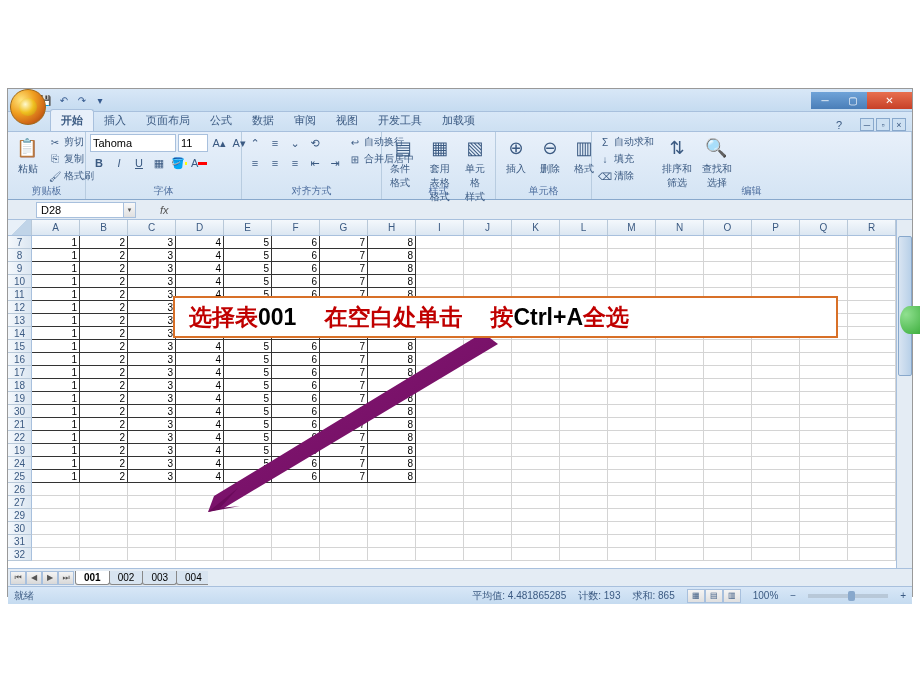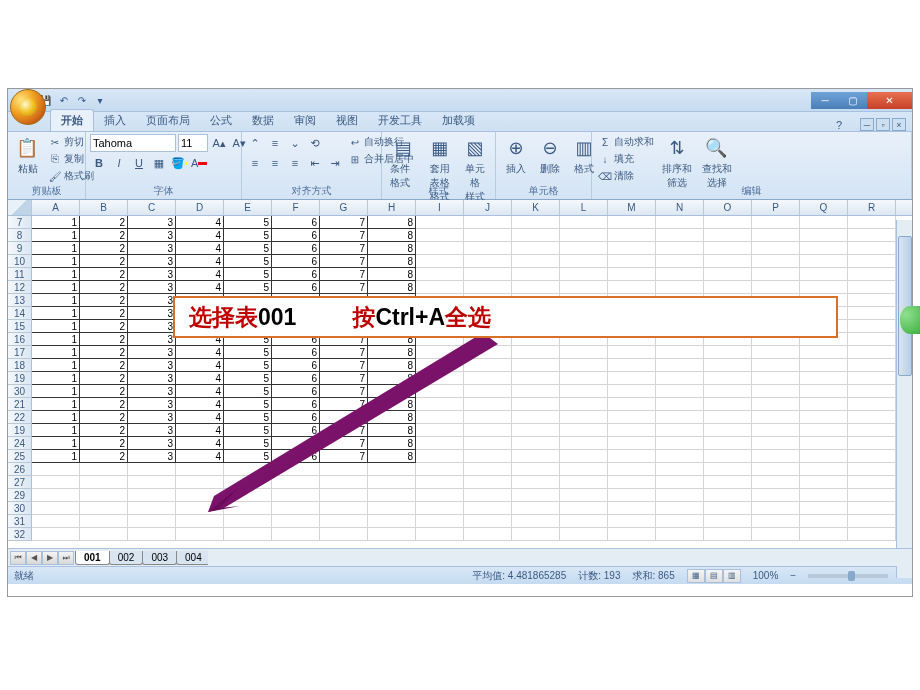--- a/index.html
+++ b/index.html
@@ -286,20 +286,26 @@
         <div class="big-btn">
             <span class="big-btn-icon">🔍</span>
             <span style="white-space:pre-line;text-align:center">查找和
 选择</span>
           </div>
       </div>
       <div class="ribbon-group-label">编辑</div>
     </div>
   </div>
 
+  <div class="formula-bar">
+    <div class="name-box">D28</div>
+    <div class="name-box-dd">▾</div>
+    <span class="fx-label">fx</span>
+    <input class="formula-input" value="" style="">
+  </div>
 
   <div class="grid-viewport">
     <div class="col-headers">
       <div class="select-all"></div>
       <div id="col-headers-inner" style="display:flex">
           <div class="col-header" style="width: 48px;">A</div>
           <div class="col-header" style="width: 48px;">B</div>
           <div class="col-header" style="width: 48px;">C</div>
           <div class="col-header" style="width: 48px;">D</div>
           <div class="col-header" style="width: 48px;">E</div>
@@ -884,20 +890,21 @@
       <span>+</span>
     </div>
   </div>
 
 </div>
 
 <div class="annotation-box">
   <span>选择表</span>
     <span class="black">001</span>
     <span class="gap"></span>
+    <span>在空白处单击</span>
     <span class="gap"></span>
     <span>按</span>
     <span class="black">Ctrl+A</span>
     <span>全选</span>
 </div>
 
 <svg class="arrow-svg" viewBox="0 0 300 190">
   <defs>
     <linearGradient id="arr" x1="0" y1="0" x2="1" y2="1">
       <stop offset="0%" stop-color="#8a1a7a"></stop>

